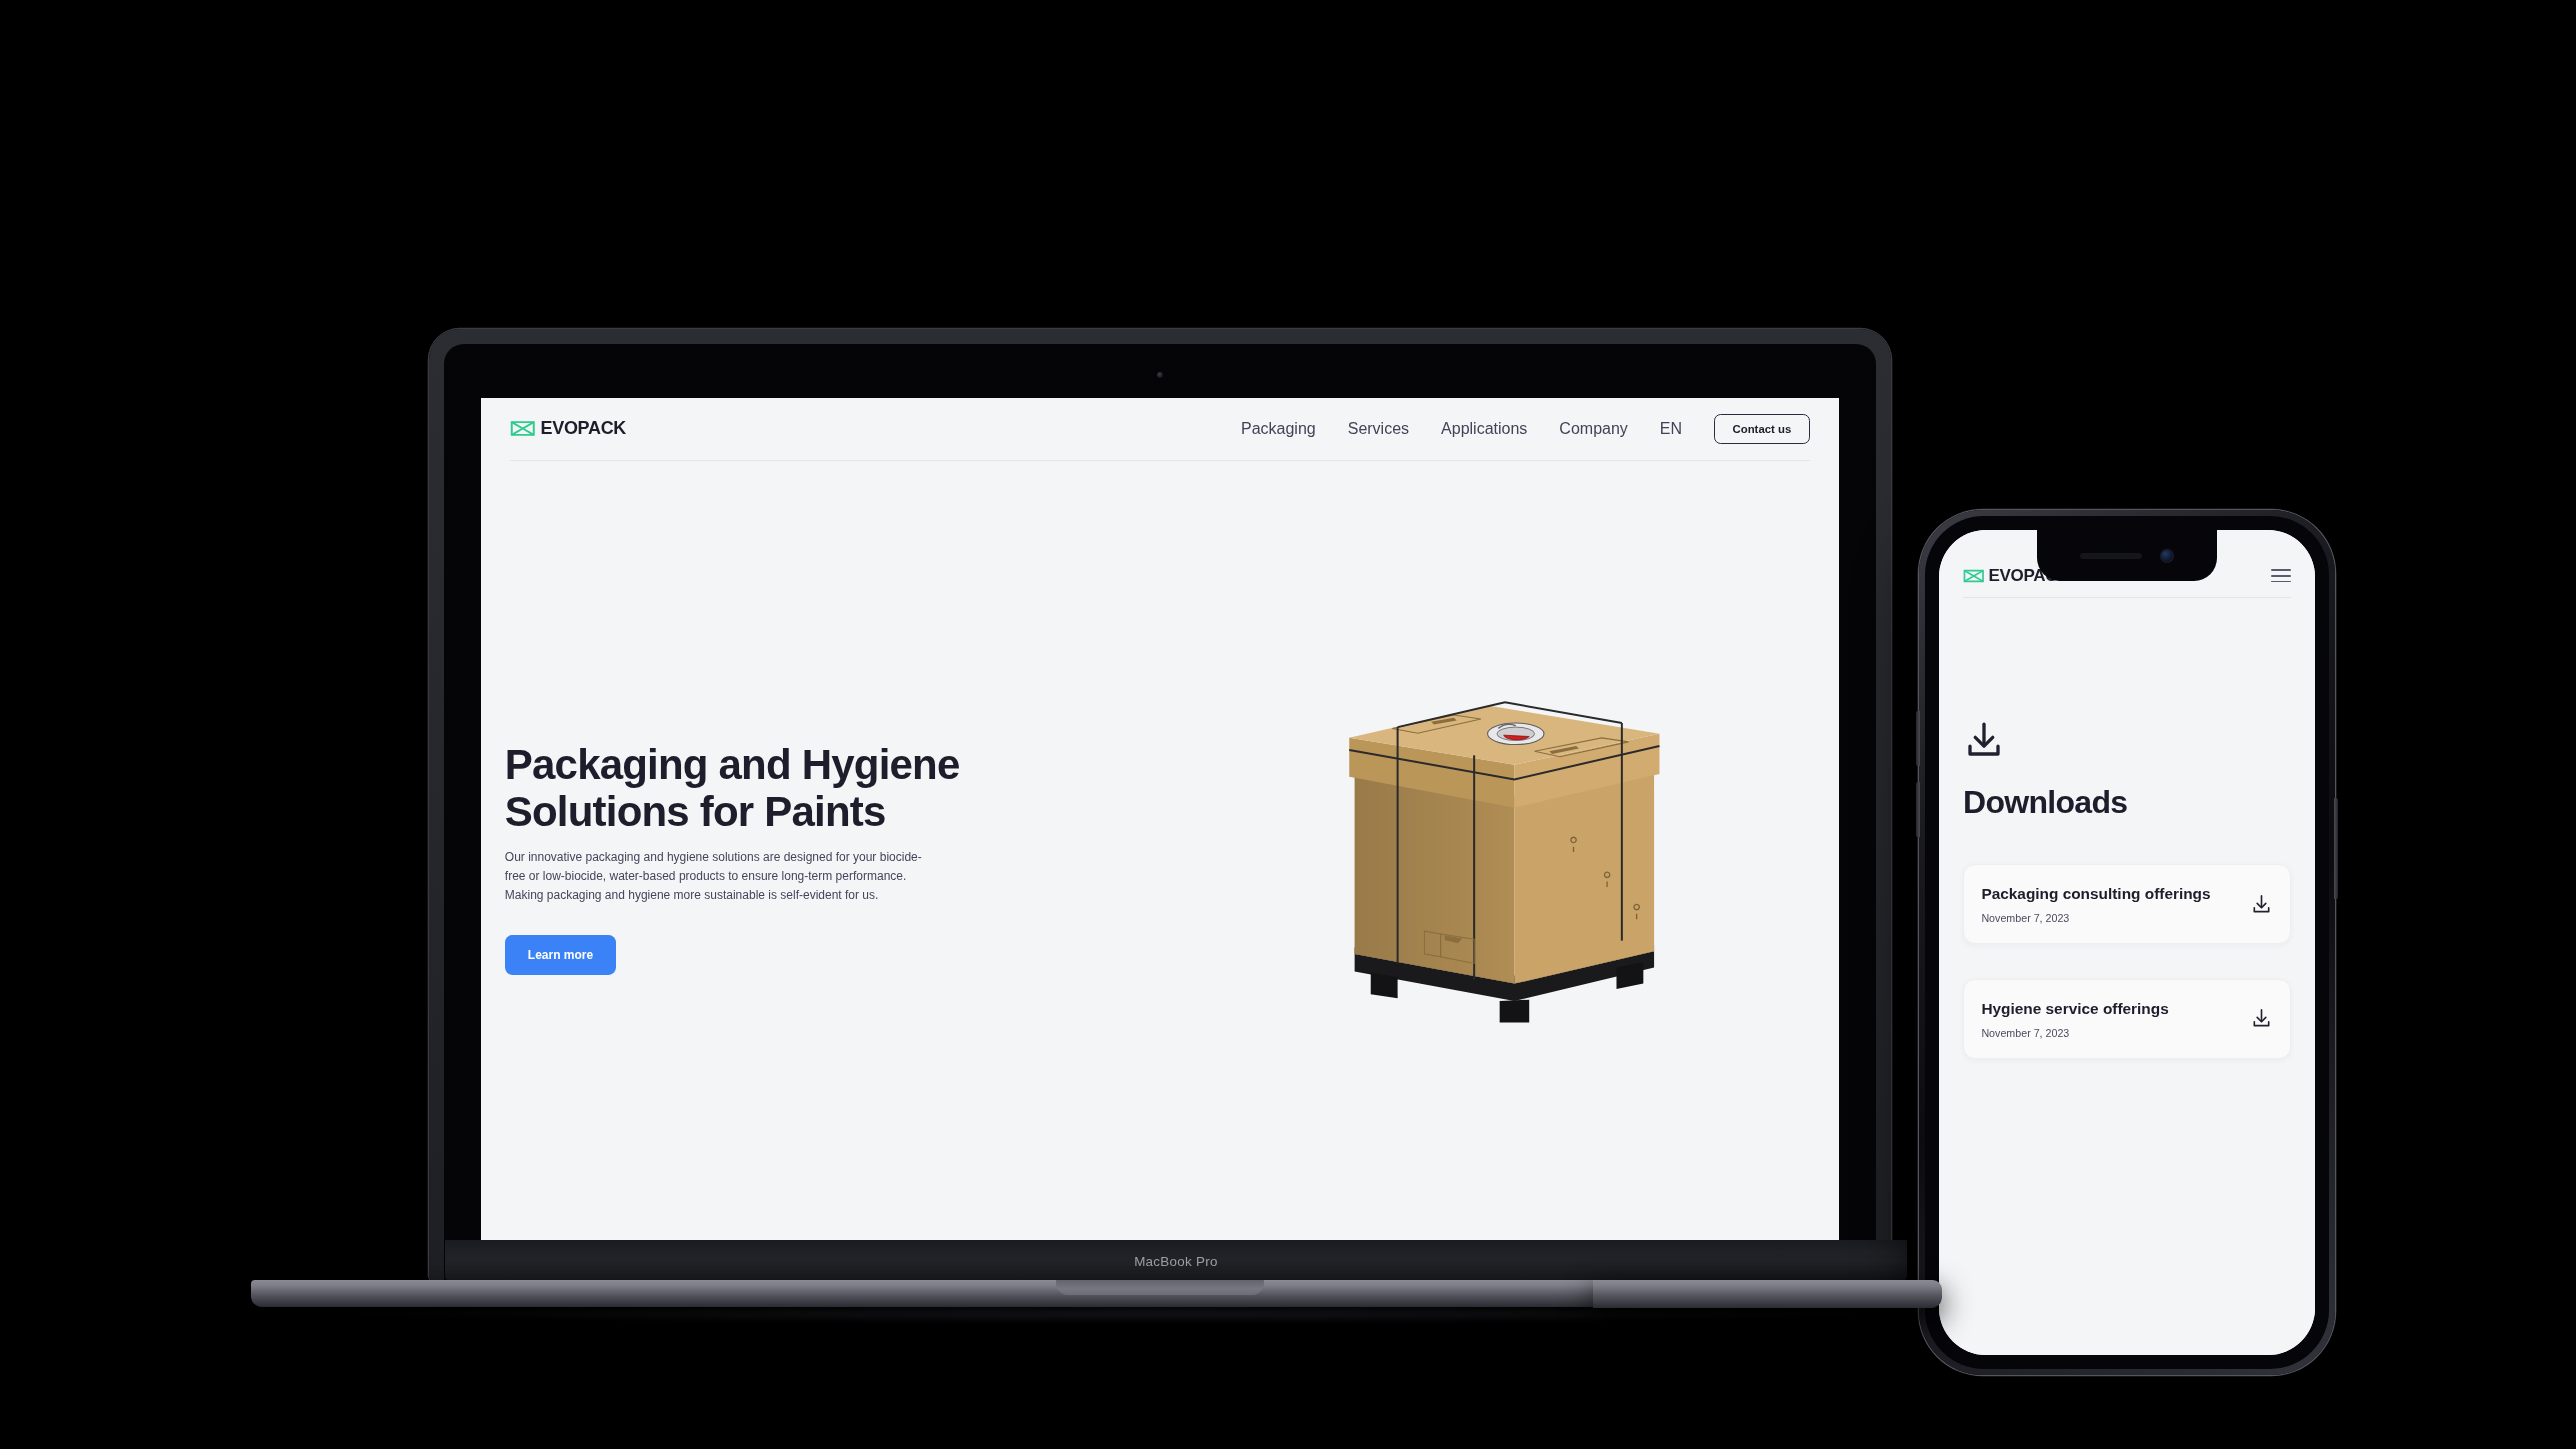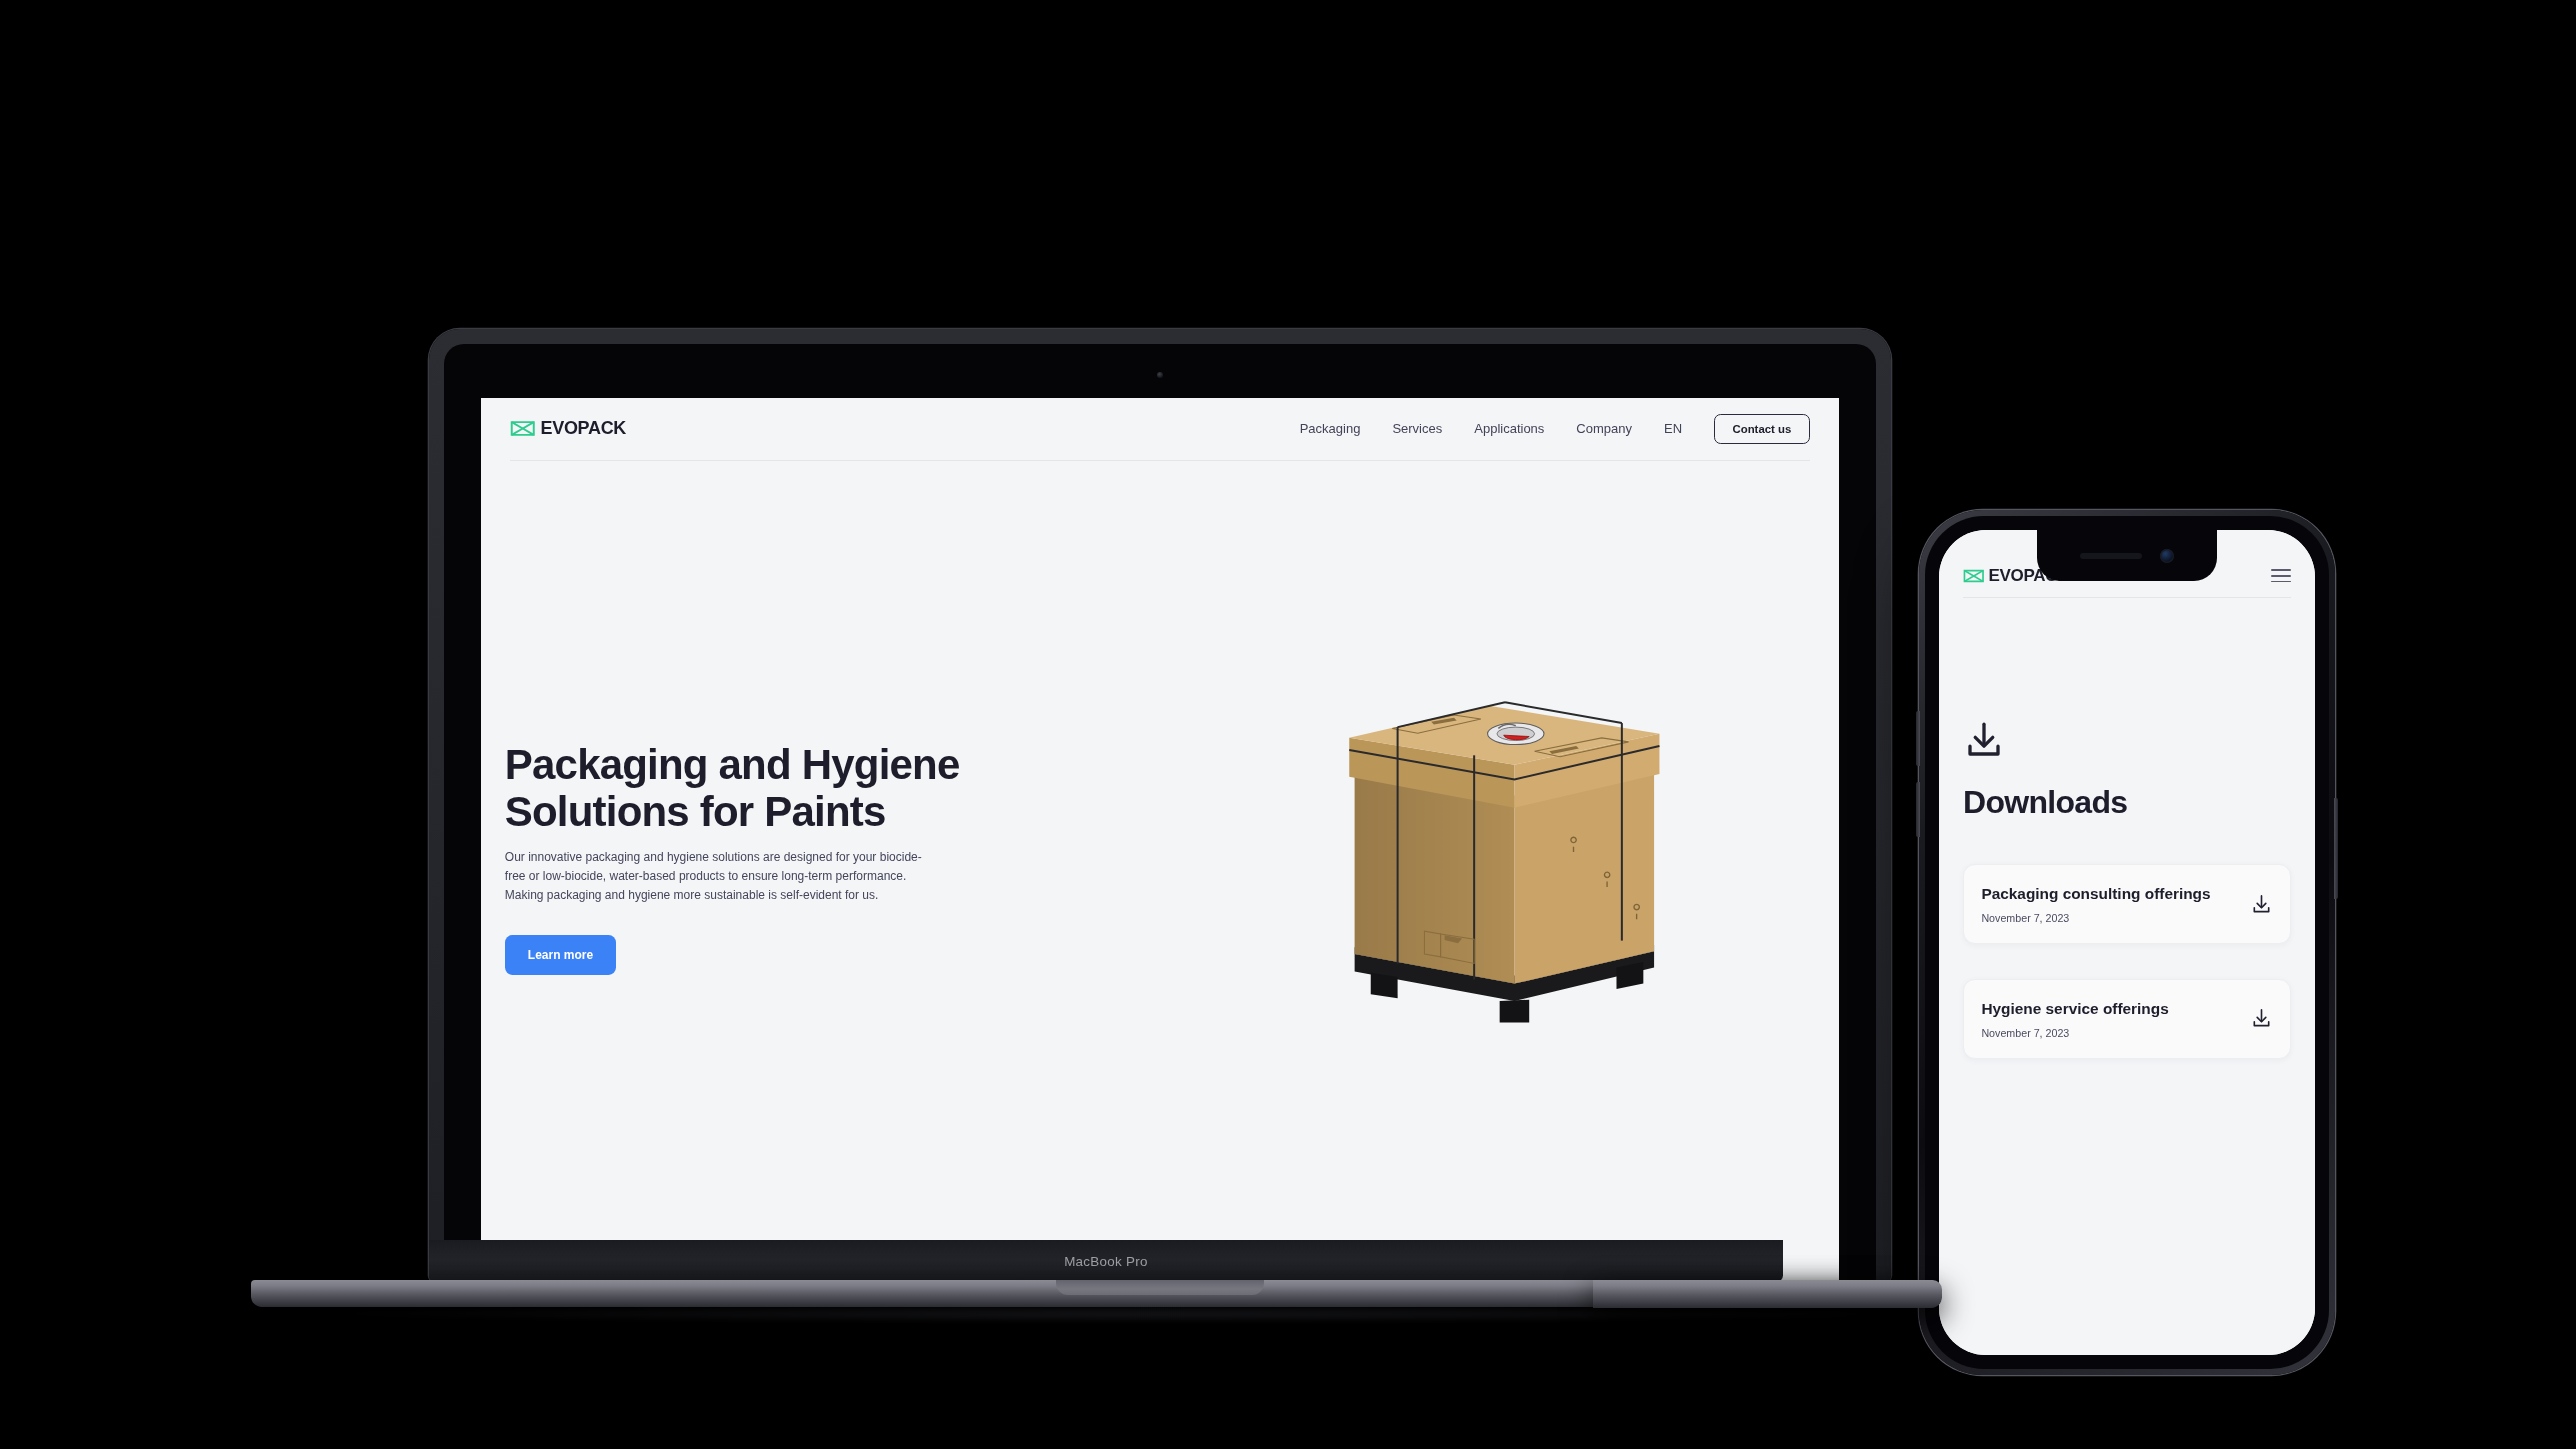--- a/index.html
+++ b/index.html
@@ -44,41 +44,41 @@
     width:208px; height:14.8px;
     background:linear-gradient(180deg,#63646d 0%,#76777f 60%,#6c6d76 100%);
     border-radius:0 0 12px 12px;
   }
   .mb-base-shadow{
     position:absolute; left:-114px; top:976px; width:1690px; height:17.4px;
     background:radial-gradient(ellipse at center, rgba(40,41,48,.95) 0%, rgba(0,0,0,0) 72%);
     filter:blur(2.7px);
   }
   .mb-chin{
-    position:absolute; left:0; top:911px; width:1354px; height:42px;
+    position:absolute; left:16px; top:911px; width:1462px; height:42px;
     background:linear-gradient(180deg,#1a1b20 0%,#232429 45%,#1a1b20 100%);
     border-radius:0 0 6.7px 6.7px;
     display:flex; align-items:center; justify-content:center;
   }
   .mb-chin-label{ color:#9fa0a8; font-size:13.4px; letter-spacing:0.3px; }
 
   
   .site{ width:100%; height:100%; background:#f4f5f7; position:relative; }
   .site-header{
     height:62px; padding:0 29.5px; display:flex; align-items:center;
     justify-content:space-between;
   }
   .brand{ display:flex; align-items:center; gap:4.7px; }
   .brand-mark{ width:25.5px; height:17px; }
   .brand-name{
     font-size:18px; font-weight:700; letter-spacing:-0.3px; color:#1d1d2b;
   }
   .site-nav{ display:flex; align-items:center; gap:0; }
   .nav-link{
-    font-size:13px; color:#434358; padding:0 16px; white-space:nowrap;
+    font-size:16px; color:#434358; padding:0 16px; white-space:nowrap;
   }
   .contact-btn{
     margin-left:16px; border:1.3px solid #2b2b3d; border-radius:6.7px;
     padding:8px 17.4px; font-size:11.4px; font-weight:700; color:#1d1d2b;
     background:transparent; white-space:nowrap;
   }
   .header-rule{ height:0.7px; background:#e4e5e9; margin:0 29.5px; }
 
   .hero{ display:flex; padding:0 24px; height:calc(100% - 62px); }
   .hero-left{

